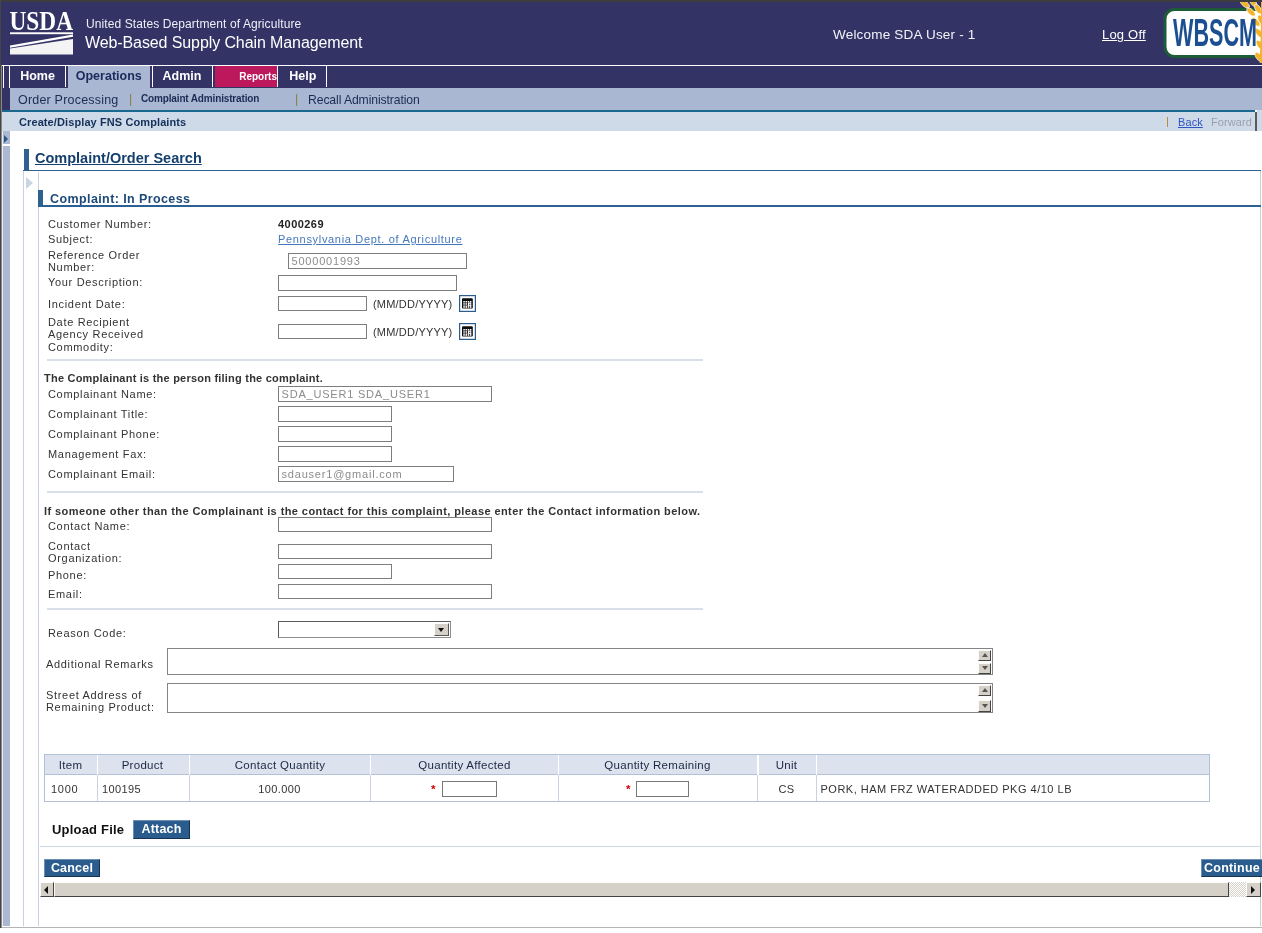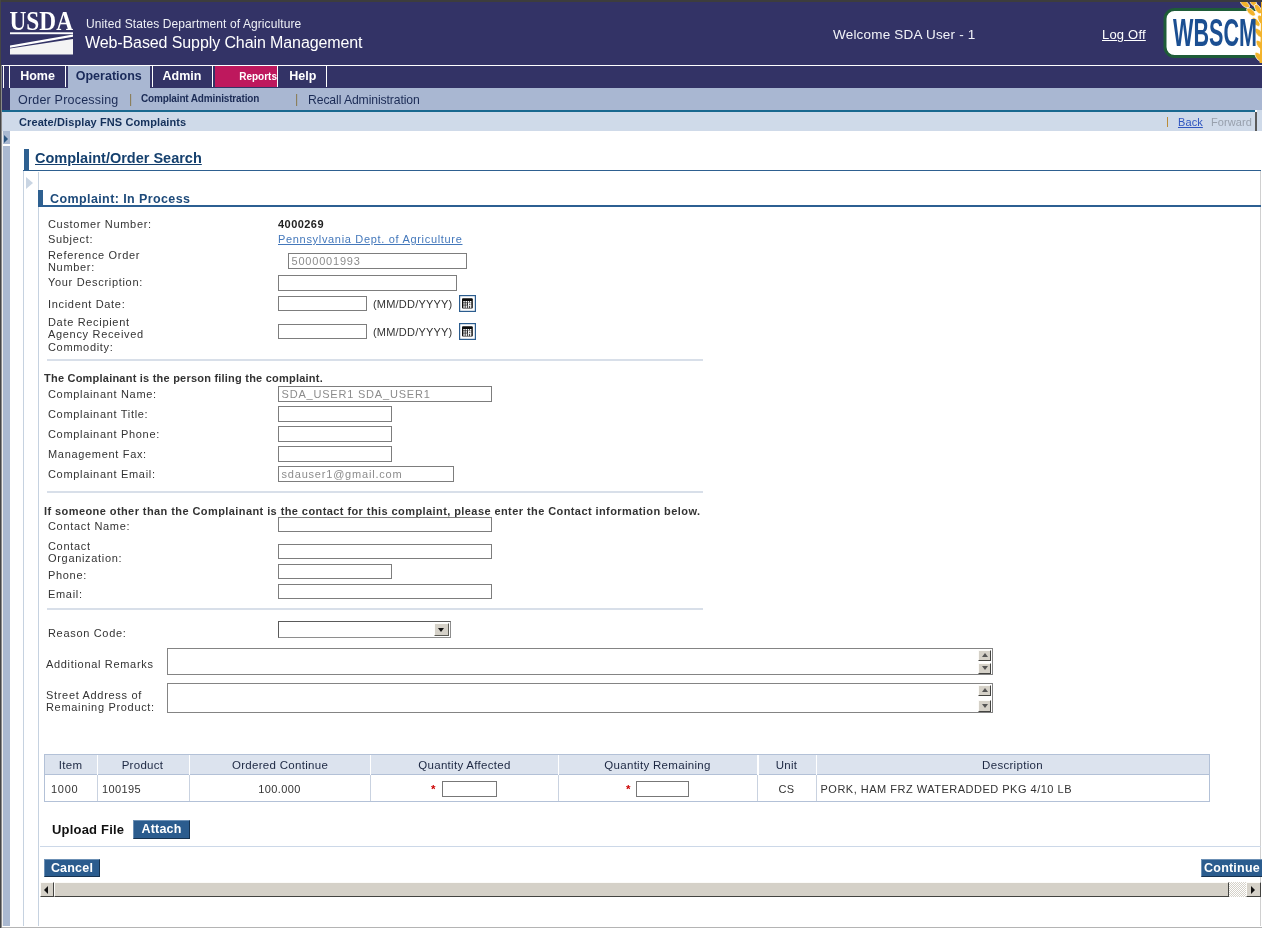--- a/index.html
+++ b/index.html
@@ -242,25 +242,24 @@
   <div class="a" style="left:815.5px;top:755px;width:1.5px;height:19.5px;background:#ffffff;"></div>
   <div class="a" style="left:96.5px;top:775px;width:1px;height:26px;background:#c9d2e0;"></div>
   <div class="a" style="left:188.5px;top:775px;width:1px;height:26px;background:#c9d2e0;"></div>
   <div class="a" style="left:369.5px;top:775px;width:1px;height:26px;background:#c9d2e0;"></div>
   <div class="a" style="left:557.5px;top:775px;width:1px;height:26px;background:#c9d2e0;"></div>
   <div class="a" style="left:757px;top:775px;width:1px;height:26px;background:#c9d2e0;"></div>
   <div class="a" style="left:815.5px;top:775px;width:1px;height:26px;background:#c9d2e0;"></div>
 
   <div class="a hc" style="left:45px;top:759px;width:51px;">Item</div>
   <div class="a hc" style="left:97px;top:759px;width:91px;">Product</div>
-  <div class="a hc" style="left:190px;top:759px;width:180px;">Ordered Continue</div>
+  <div class="a hc" style="left:190px;top:759px;width:180px;">Contact Quantity</div>
   <div class="a hc" style="left:371px;top:759px;width:187px;">Quantity Affected</div>
   <div class="a hc" style="left:558px;top:759px;width:199px;">Quantity Remaining</div>
   <div class="a hc" style="left:758px;top:759px;width:57px;">Unit</div>
-  <div class="a hc" style="left:816px;top:759px;width:393px;">Description</div>
 
   <div class="lbl" style="left:51px;top:782.5px;letter-spacing:0.75px;">1000</div>
   <div class="lbl" style="left:102px;top:782.5px;letter-spacing:0.4px;">100195</div>
   <div class="a" style="left:189px;top:782.5px;width:181px;text-align:center;font-size:11px;letter-spacing:0.4px;color:#333;">100.000</div>
   <div class="a" style="left:431px;top:783px;color:#cc0000;font-size:11.5px;font-weight:bold;">*</div>
   <div class="a" style="left:442px;top:781px;width:55px;height:16px;background:#fff;border:1px solid #777;box-sizing:border-box;"></div>
   <div class="a" style="left:626px;top:783px;color:#cc0000;font-size:11.5px;font-weight:bold;">*</div>
   <div class="a" style="left:635.5px;top:781px;width:53px;height:16px;background:#fff;border:1px solid #777;box-sizing:border-box;"></div>
   <div class="a" style="left:758px;top:782.5px;width:57px;text-align:center;font-size:11px;letter-spacing:0.4px;color:#333;">CS</div>
   <div class="lbl" style="left:820.5px;top:782.5px;letter-spacing:0.5px;">PORK, HAM FRZ WATERADDED PKG 4/10 LB</div>

